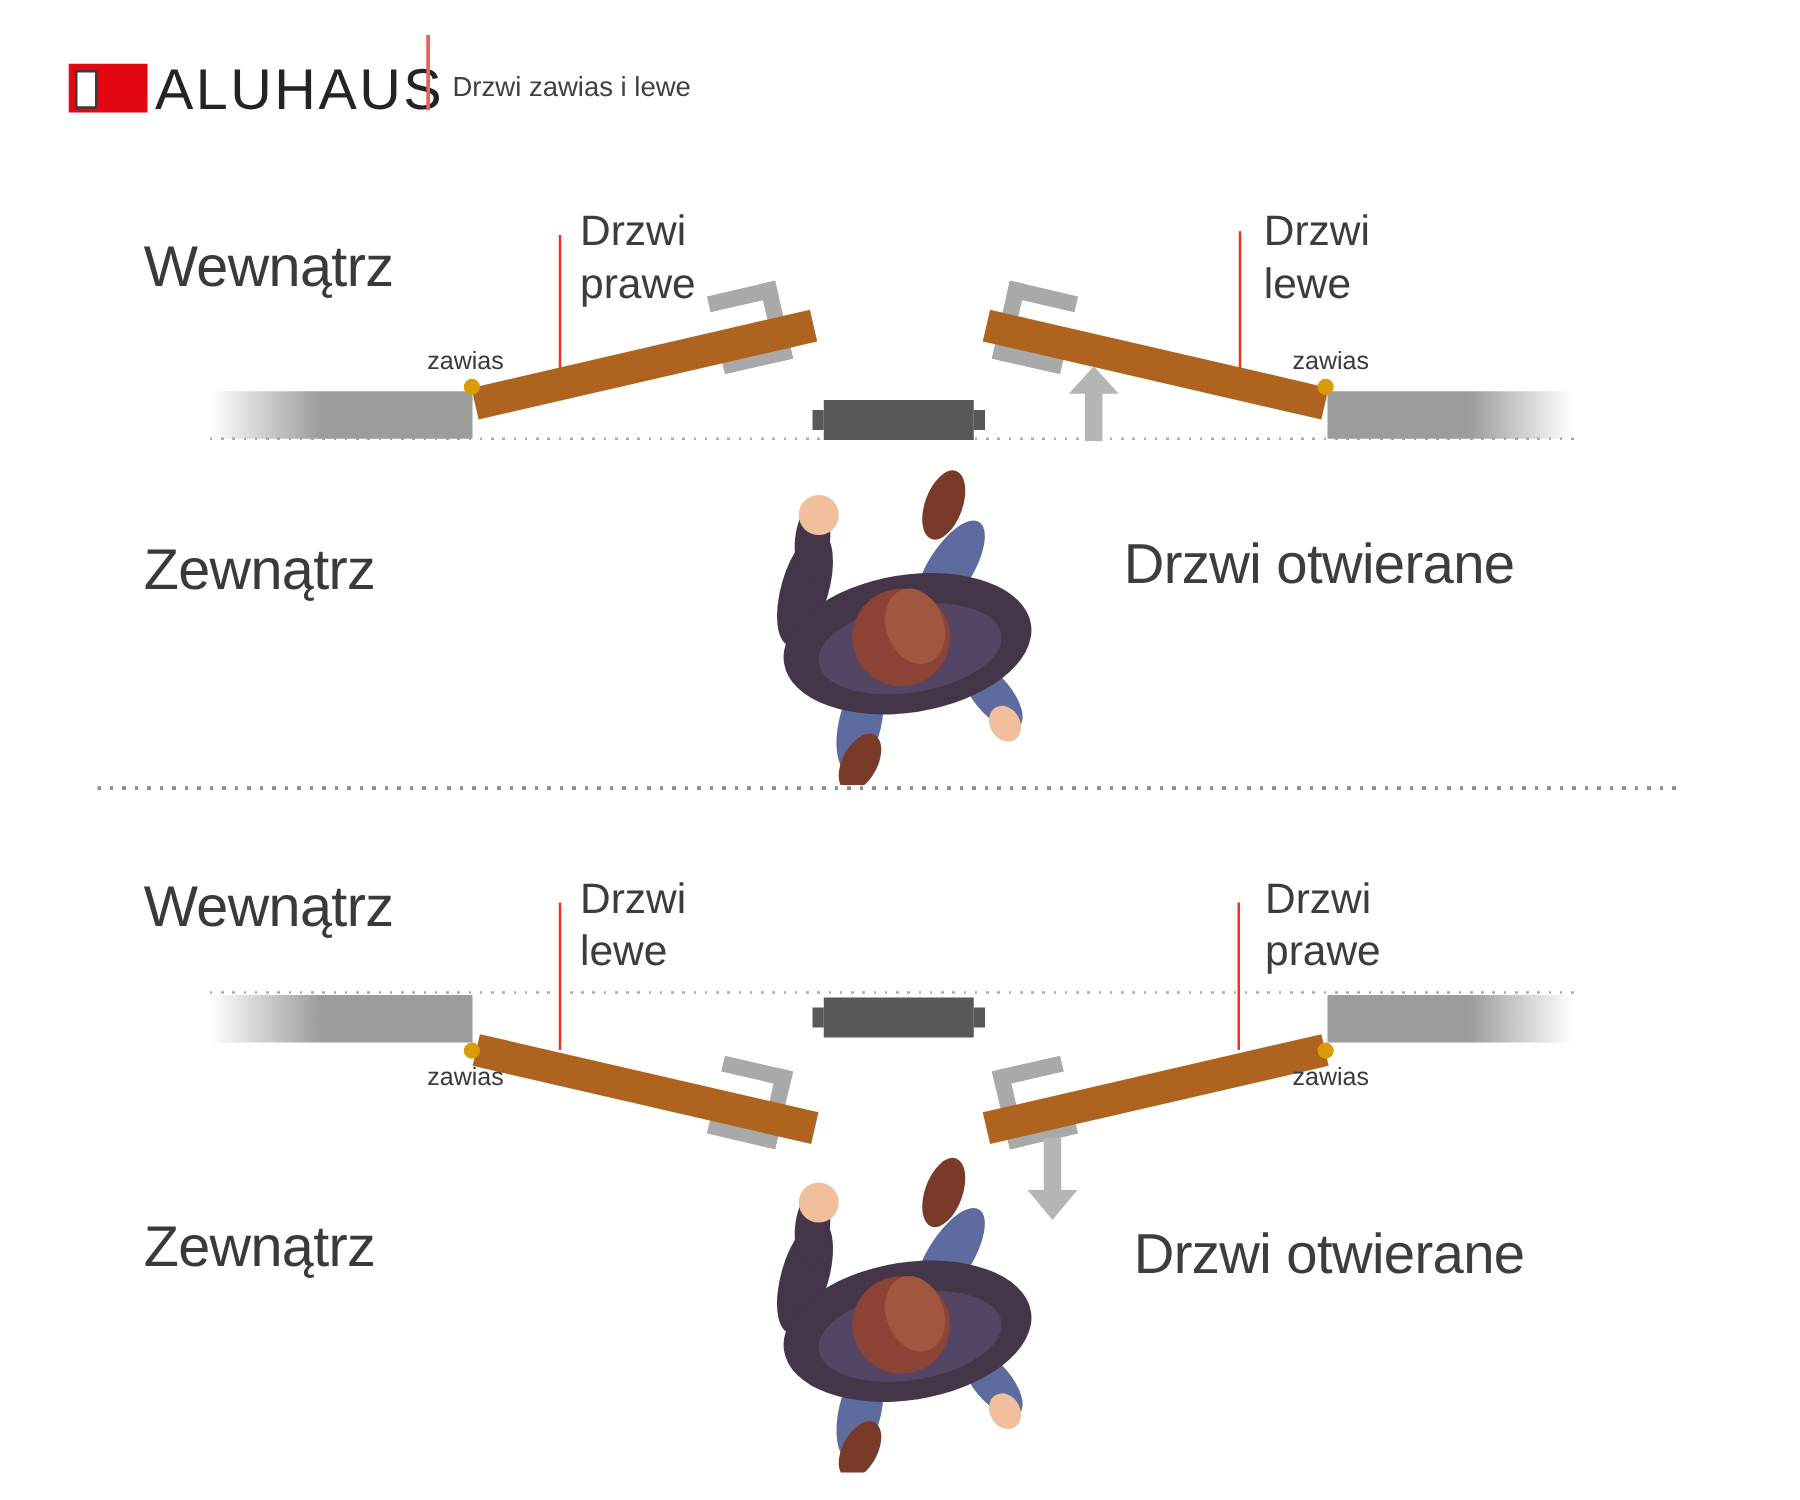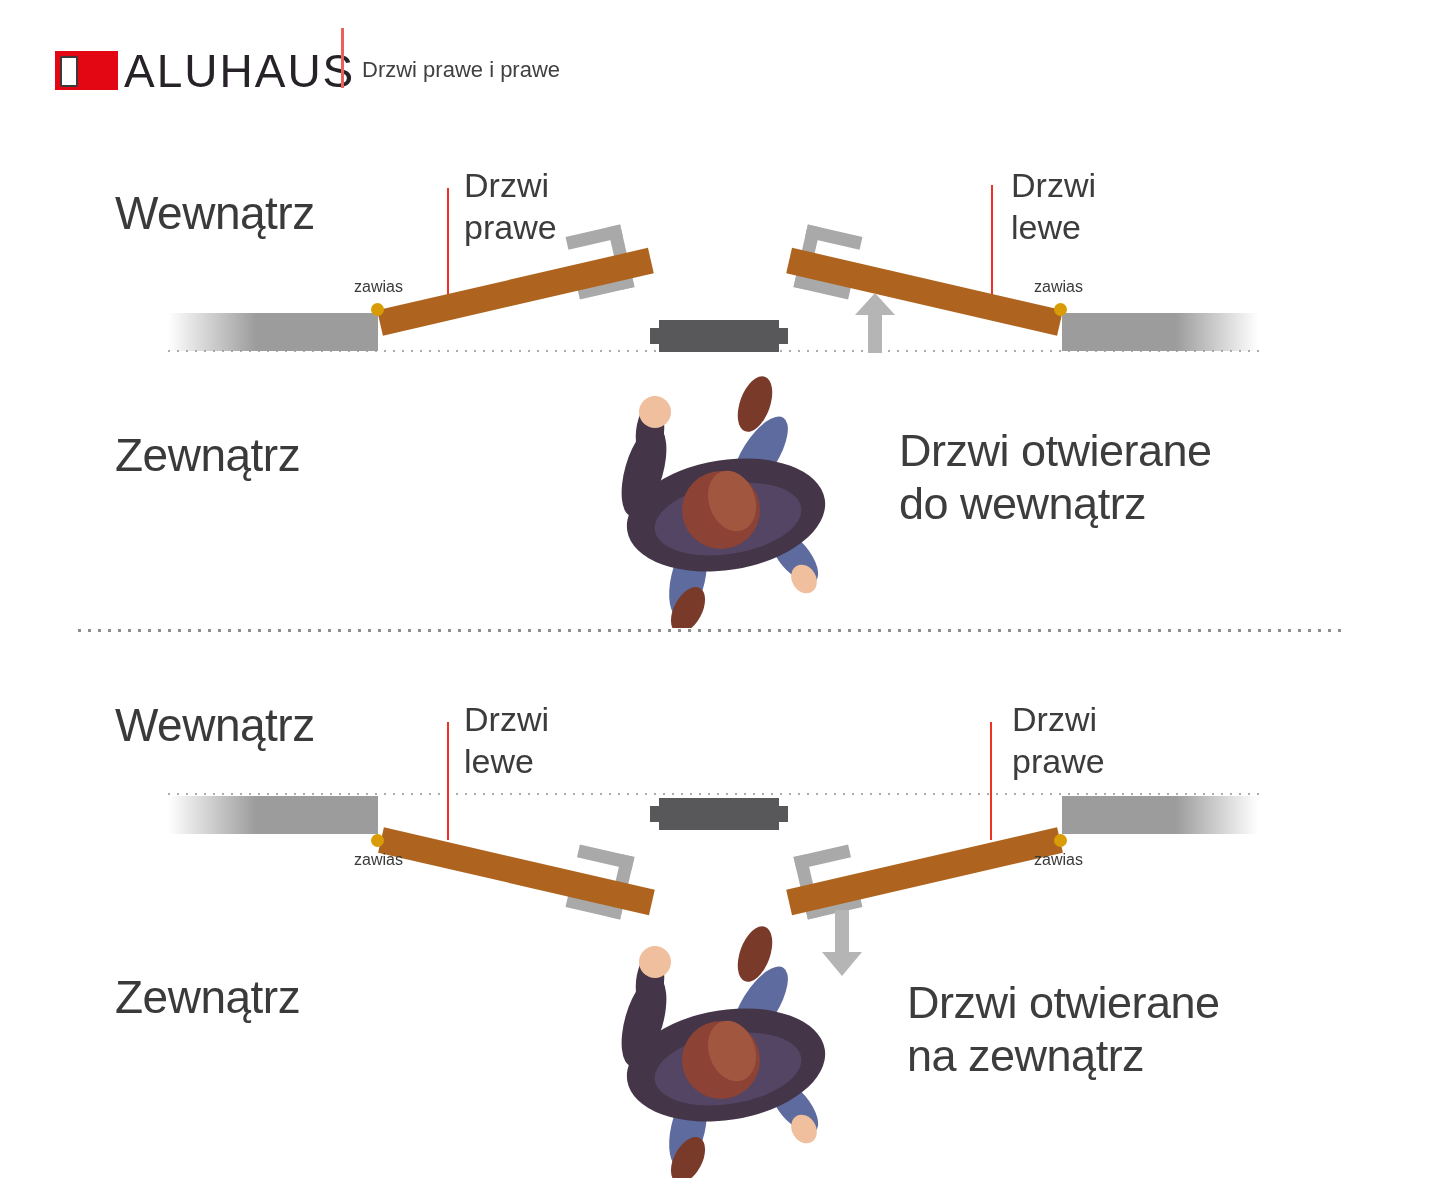--- a/index.html
+++ b/index.html
@@ -22,21 +22,21 @@
   .wall.fade-left{background:linear-gradient(to right,rgba(156,156,156,0) 0%,#9c9c9c 42%,#9c9c9c 100%);}
   .wall.fade-right{background:linear-gradient(to left,rgba(156,156,156,0) 0%,#9c9c9c 42%,#9c9c9c 100%);}
   .mat{position:absolute;left:659px;width:120px;height:32px;background:#58585a;}
   .mat::before,.mat::after{content:"";position:absolute;top:8px;width:9px;height:16px;background:#58585a;}
   .mat::before{left:-9px;} .mat::after{right:-9px;}
   .door{position:absolute;width:278px;height:26px;background:#ae641e;}
   .handle{position:absolute;width:56px;height:64px;box-sizing:border-box;border:13px solid #a9a9a9;}
   .handle.open-left{border-left:none;}
   .handle.open-right{border-right:none;}
   .hinge{position:absolute;width:13px;height:13px;border-radius:50%;background:#d99c07;}
-  .zawias{position:absolute;font-size:16px;color:#3a3a3a;width:74px;}
+  .zawias{position:absolute;font-size:20px;color:#3a3a3a;width:74px;}
   .zawias.r-align{text-align:right;}
   .red-line{position:absolute;width:2px;background:#ee3224;}
   .door-label{position:absolute;font-size:34px;line-height:42px;color:#3c3c3c;}
   .caption{position:absolute;font-size:45px;line-height:53px;font-weight:normal;color:#3d3d3d;letter-spacing:-0.5px;}
   .arrow{position:absolute;}
   .person{position:absolute;width:260px;height:260px;}
 </style>
 </head>
 <body>
 
@@ -60,21 +60,21 @@
         <ellipse cx="132" cy="133" rx="23" ry="31" fill="#a1573f" transform="rotate(-20 132 133)"></ellipse>
       </g>
     </defs>
   </svg>
 
   <div class="logo-box">
     <div class="logo-door"></div>
   </div>
   <div class="brand">ALUHAUS</div>
   <div class="header-rule"></div>
-  <div class="subtitle">Drzwi prawe i prawe</div>
+  <div class="subtitle">Drzwi zawias i lewe</div>
 
   <div class="lbl-side" style="left:115px;top:186px">Wewnątrz</div>
   <div class="lbl-side" style="left:115px;top:428px">Zewnątrz</div>
 
   <div class="floor" style="left:168px;top:350px;width:1094px"></div>
   <div class="wall fade-left" style="left:168px;top:313px;width:210px"></div>
   <div class="wall fade-right" style="left:1062px;top:313px;width:196px"></div>
   <div class="mat" style="top:320px"></div>
 
   <div class="red-line" style="left:447px;top:188px;height:108px"></div>
@@ -102,21 +102,20 @@
   <svg class="arrow" style="left:855px;top:293px" width="40" height="60">
     <polygon points="20,0 40,22 27,22 27,60 13,60 13,22 0,22" fill="#b5b5b5"></polygon>
   </svg>
 
   <svg class="person" style="left:600px;top:368px" viewBox="0 0 260 260">
     <use href="#person-figure"></use>
   </svg>
 
   <div class="caption" style="left:899px;top:424px">
     <div>Drzwi otwierane</div>
-    <div>do wewnątrz</div>
   </div>
 
   <div class="divider"></div>
 
   <div class="lbl-side" style="left:115px;top:698px">Wewnątrz</div>
   <div class="lbl-side" style="left:115px;top:970px">Zewnątrz</div>
 
   <div class="floor" style="left:168px;top:793px;width:1094px"></div>
   <div class="wall fade-left" style="left:168px;top:796px;width:210px"></div>
   <div class="wall fade-right" style="left:1062px;top:796px;width:196px"></div>
@@ -147,16 +146,15 @@
   <svg class="arrow" style="left:822px;top:910px" width="40" height="66">
     <polygon points="13,0 27,0 27,42 40,42 20,66 0,42 13,42" fill="#b5b5b5"></polygon>
   </svg>
 
   <svg class="person" style="left:600px;top:918px" viewBox="0 0 260 260">
     <use href="#person-figure"></use>
   </svg>
 
   <div class="caption" style="left:907px;top:976px">
     <div>Drzwi otwierane</div>
-    <div>na zewnątrz</div>
   </div>
 
 </div>
 
 </body></html>

